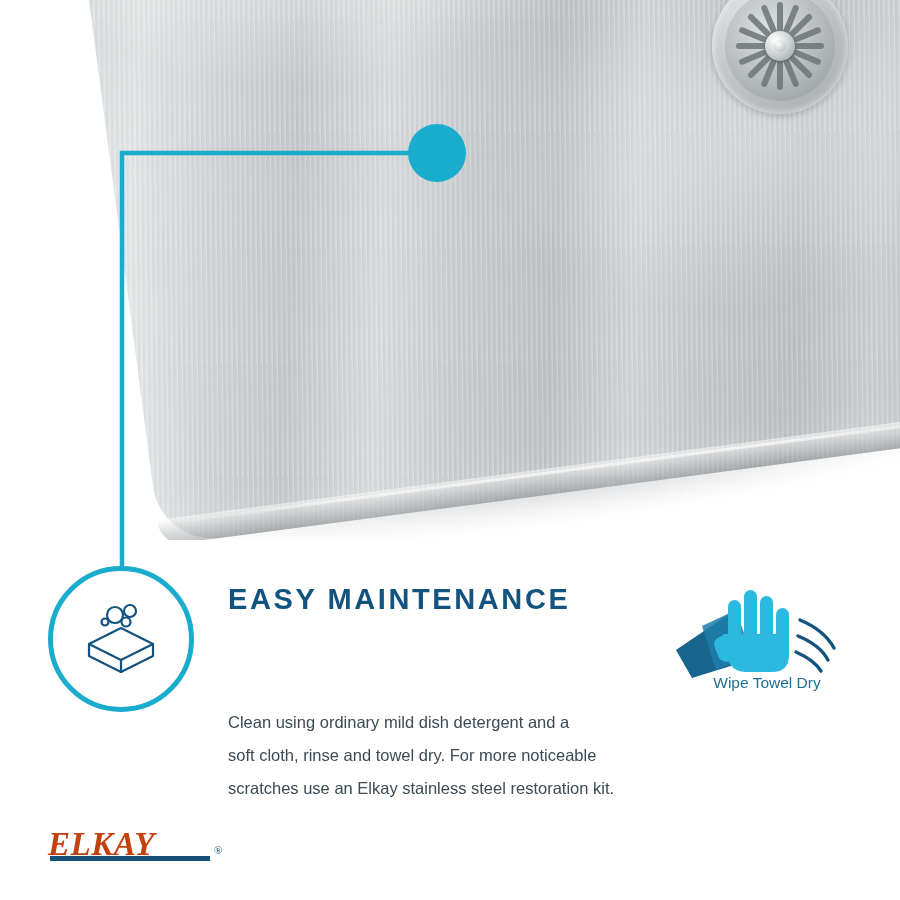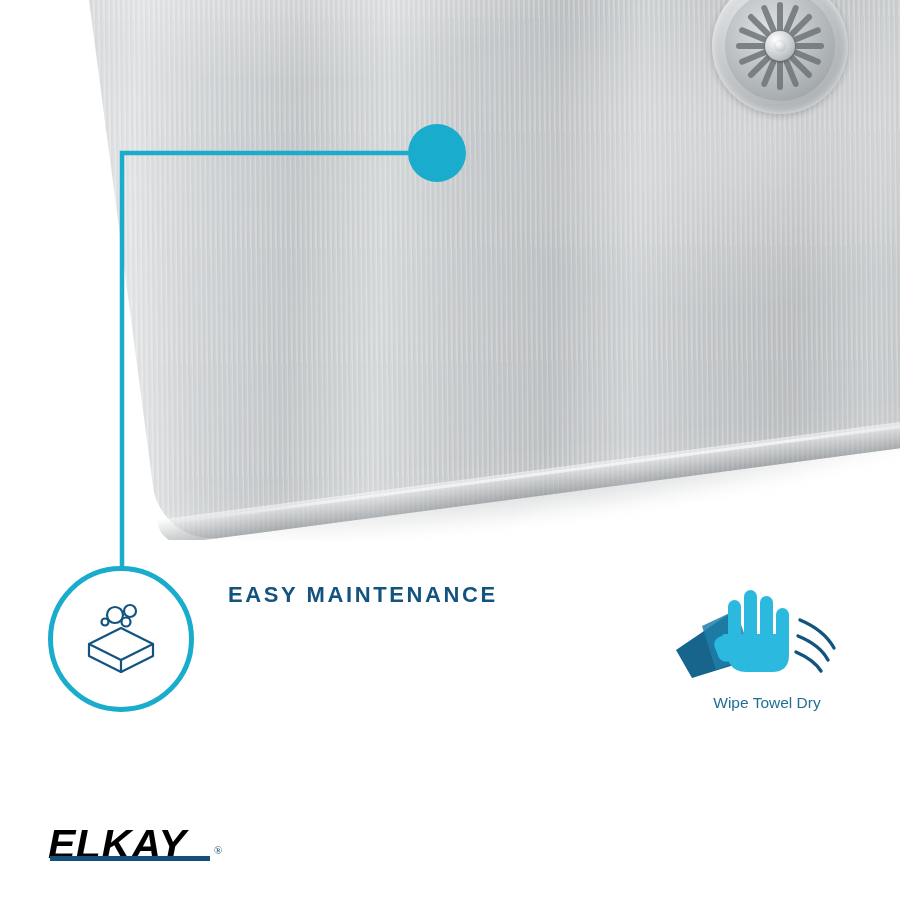--- a/index.html
+++ b/index.html
@@ -194,21 +194,21 @@
     transform: translate(-50%, -50%);
   }
 
   
   #headline {
     position: absolute;
     left: 228px;
     top: 580px;
     width: 460px;
     color: #12537f;
-    font-size: 22px;
+    font-size: 29px;
     font-weight: bold;
     letter-spacing: 2.6px;
     line-height: 1.33;
     text-transform: uppercase;
   }
   #headline .line { display: block; white-space: nowrap; }
 
   #body-copy {
     position: absolute;
     left: 228px;
@@ -225,41 +225,41 @@
     position: absolute;
     left: 672px;
     top: 586px;
     width: 190px;
     height: 140px;
   }
   #wipe-block svg { position: absolute; left: 0; top: 0; }
   #wipe-caption {
     position: absolute;
     left: 672px;
-    top: 694px;
+    top: 674px;
     width: 190px;
     text-align: center;
     color: #1f6f93;
     font-size: 15.5px;
   }
 
   
   #logo {
     position: absolute;
     left: 48px;
     top: 822px;
     width: 200px;
     height: 44px;
   }
   #logo .word {
-    font-family: Liberation Sans, sans-serif;
-    font-size: 41px;
+    font-family: Liberation Serif, serif;
+    font-size: 33px;
     font-weight: bold;
     font-style: italic;
-    color: #000000;
+    color: #c2410c;
     letter-spacing: 0.5px;
     line-height: 44px;
   }
   #logo .reg {
     position: absolute;
     left: 166px;
     top: 22px;
     font-size: 11px;
     color: #15507a;
     font-family: "Liberation Serif", serif;
@@ -328,20 +328,25 @@
         <circle cx="51" cy="24" r="4.5"></circle>
         <circle cx="30" cy="24" r="3.5"></circle>
       </g>
     </svg>
   </div>
 
   <div id="headline">
     <span class="line">EASY MAINTENANCE</span>
   </div>
 
+  <div id="body-copy">
+    <span class="line">Clean using ordinary mild dish detergent and a</span>
+    <span class="line">soft cloth, rinse and towel dry. For more noticeable</span>
+    <span class="line">scratches use an Elkay stainless steel restoration kit.</span>
+  </div>
 
   <div id="wipe-block">
     <svg width="190" height="120" viewBox="0 0 190 120">
 
       <path d="M4 64 L60 26 L78 74 L20 92 Z" fill="#17648c"></path>
       <path d="M30 40 L64 24 L80 70 L44 84 Z" fill="#1f7ea8" opacity="0.85"></path>
 
       <g fill="#2bb9e0">
         <rect x="56" y="14" width="13" height="46" rx="6.5"></rect>
         <rect x="72" y="4" width="13" height="56" rx="6.5"></rect>

